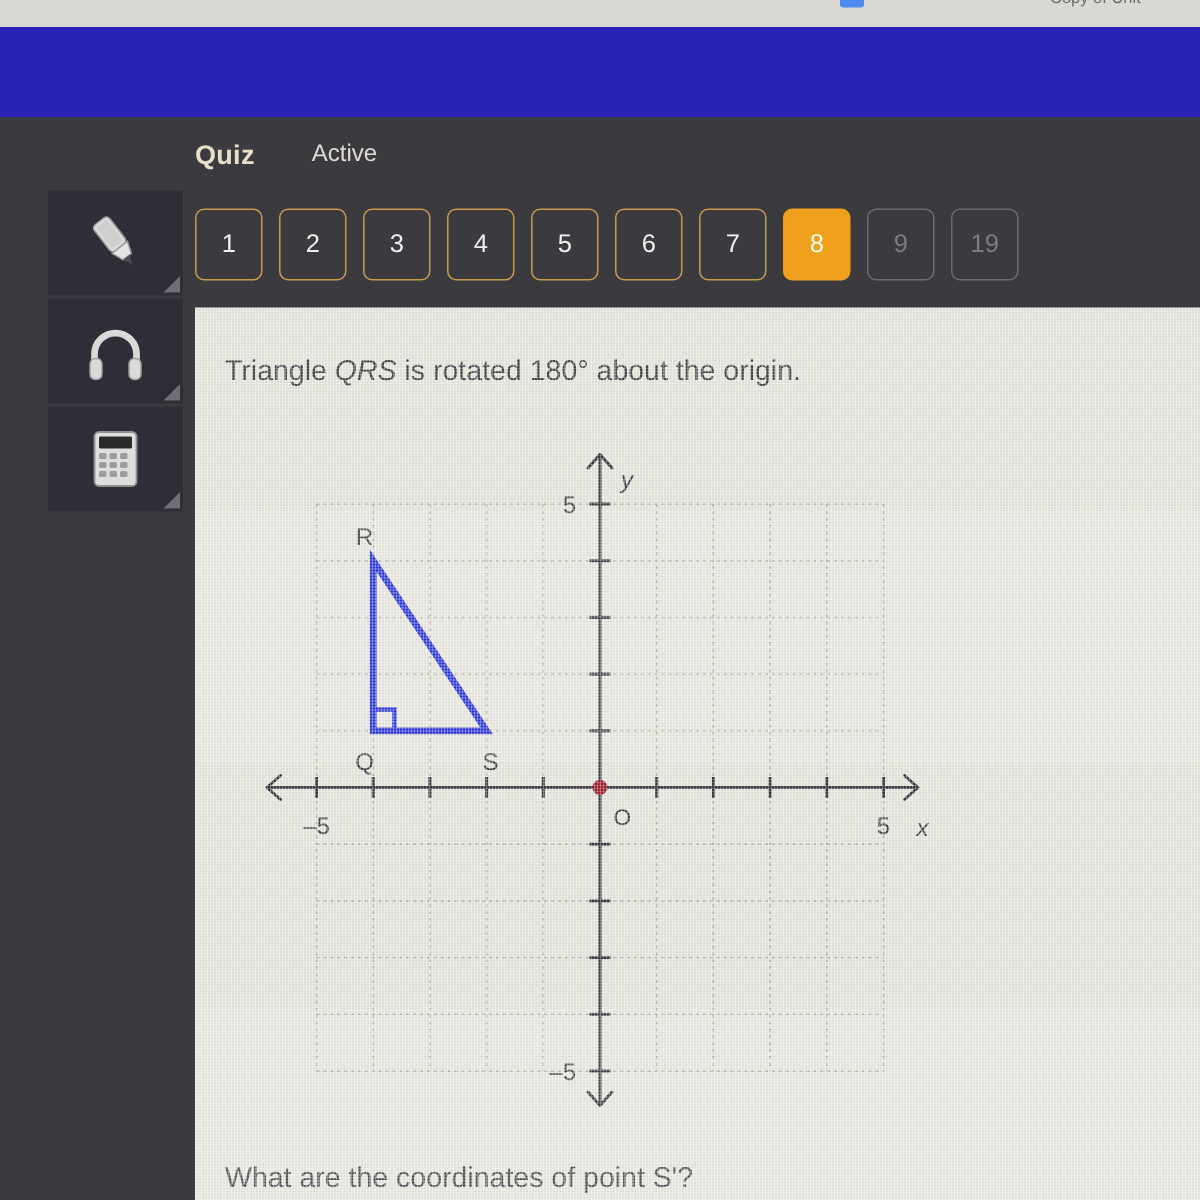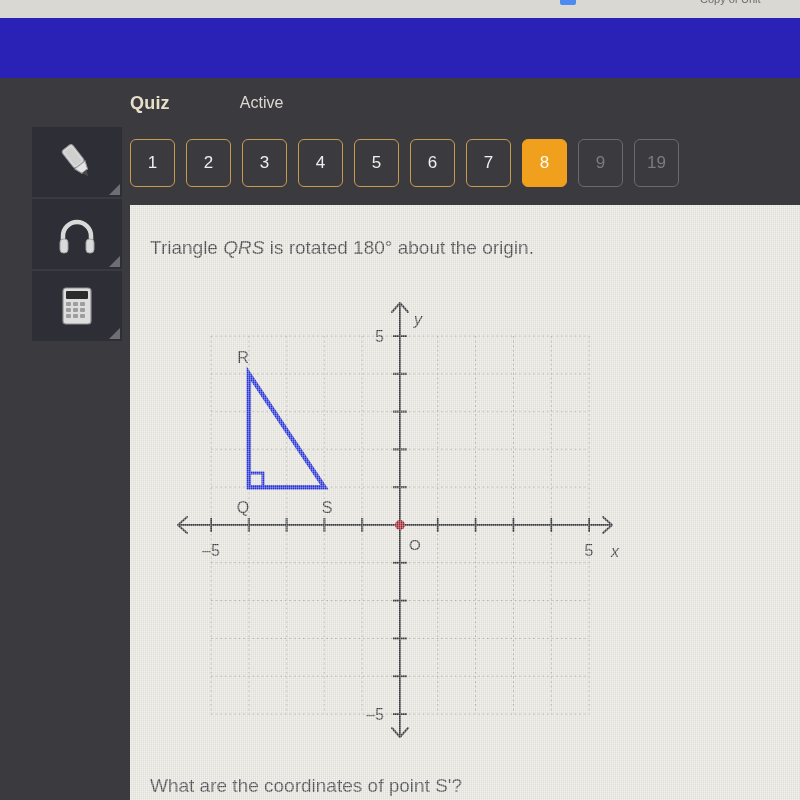--- a/index.html
+++ b/index.html
@@ -32,21 +32,21 @@
     position: absolute; left: 0; top: 78px; width: 800px; height: 722px;
     background: #3b3b3f;
   }
 
   
   .quiz-head {
     position: absolute; left: 130px; top: 88px; height: 30px;
     display: flex; align-items: center; gap: 38px;
   }
   .quiz-title { font-size: 18px; font-weight: bold; color: #e8dfc8; letter-spacing: .2px; }
-  .quiz-state { font-size: 16px; color: #ded9d2; margin-left: 32px; }
+  .quiz-state { font-size: 16px; color: #ded9d2; }
 
   
   .tool-rail { position: absolute; left: 32px; top: 127px; width: 90px; }
   .tool-btn {
     position: relative; width: 90px; height: 70px;
     background: #2e2e36;
     margin-bottom: 2px;
     display: flex; align-items: center; justify-content: center;
   }
   .tool-btn::after {

